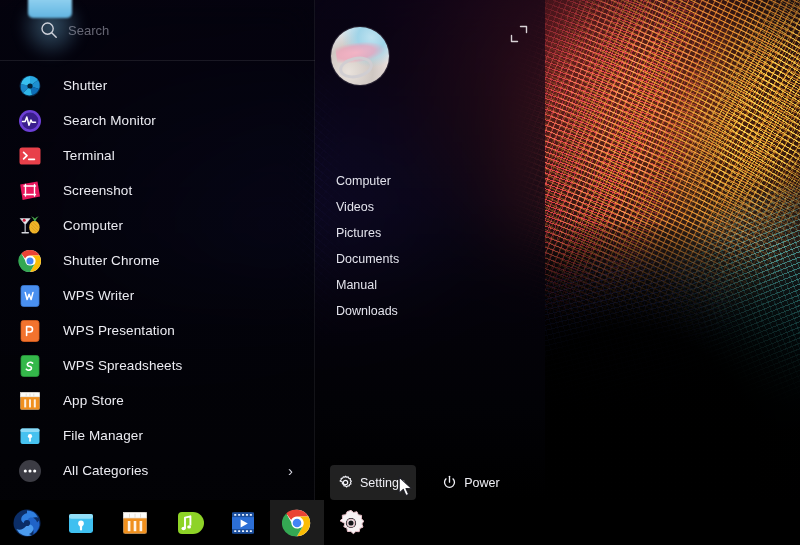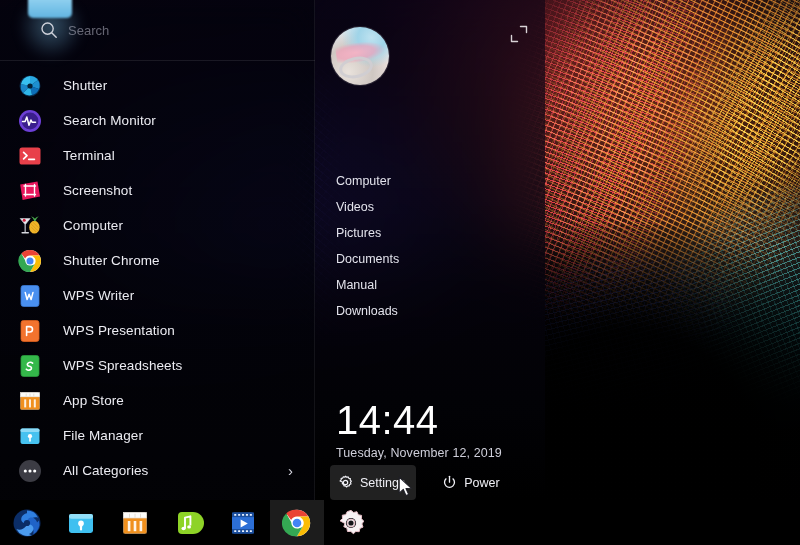--- a/index.html
+++ b/index.html
@@ -452,24 +452,20 @@
             <span>Documents</span>
           </div>
         <div class="place-item">
             <span>Manual</span>
           </div>
         <div class="place-item">
             <span>Downloads</span>
           </div>
       </div>
 
-      <div id="clock-block">
-        <div id="clock">14:44</div>
-        <div id="date">Tuesday, November 12, 2019</div>
-      </div>
     </div>
 
     <div id="actions">
       <div class="action-btn hovered" id="settings-btn">
         <svg class="ico" viewBox="0 0 16 16">
           <path fill="none" stroke="#f2f2f8" stroke-width="1.25" stroke-linejoin="round" d="M8 1.3l1.25 1.1 1.6-.35.72 1.48 1.62.3-.13 1.64 1.2 1.13-.95 1.34.53 1.56-1.52.62-.33 1.62-1.64-.1-1.2 1.14-1.15-1.18-1.64.05-.28-1.63-1.5-.67.58-1.54L2.2 6.3l1.24-1.1-.08-1.64 1.63-.25.76-1.46 1.58.4z"></path>
           <circle cx="8" cy="8" r="2.35" fill="none" stroke="#f2f2f8" stroke-width="1.25"></circle>
         </svg>
         <span>Settings</span>
       </div>

